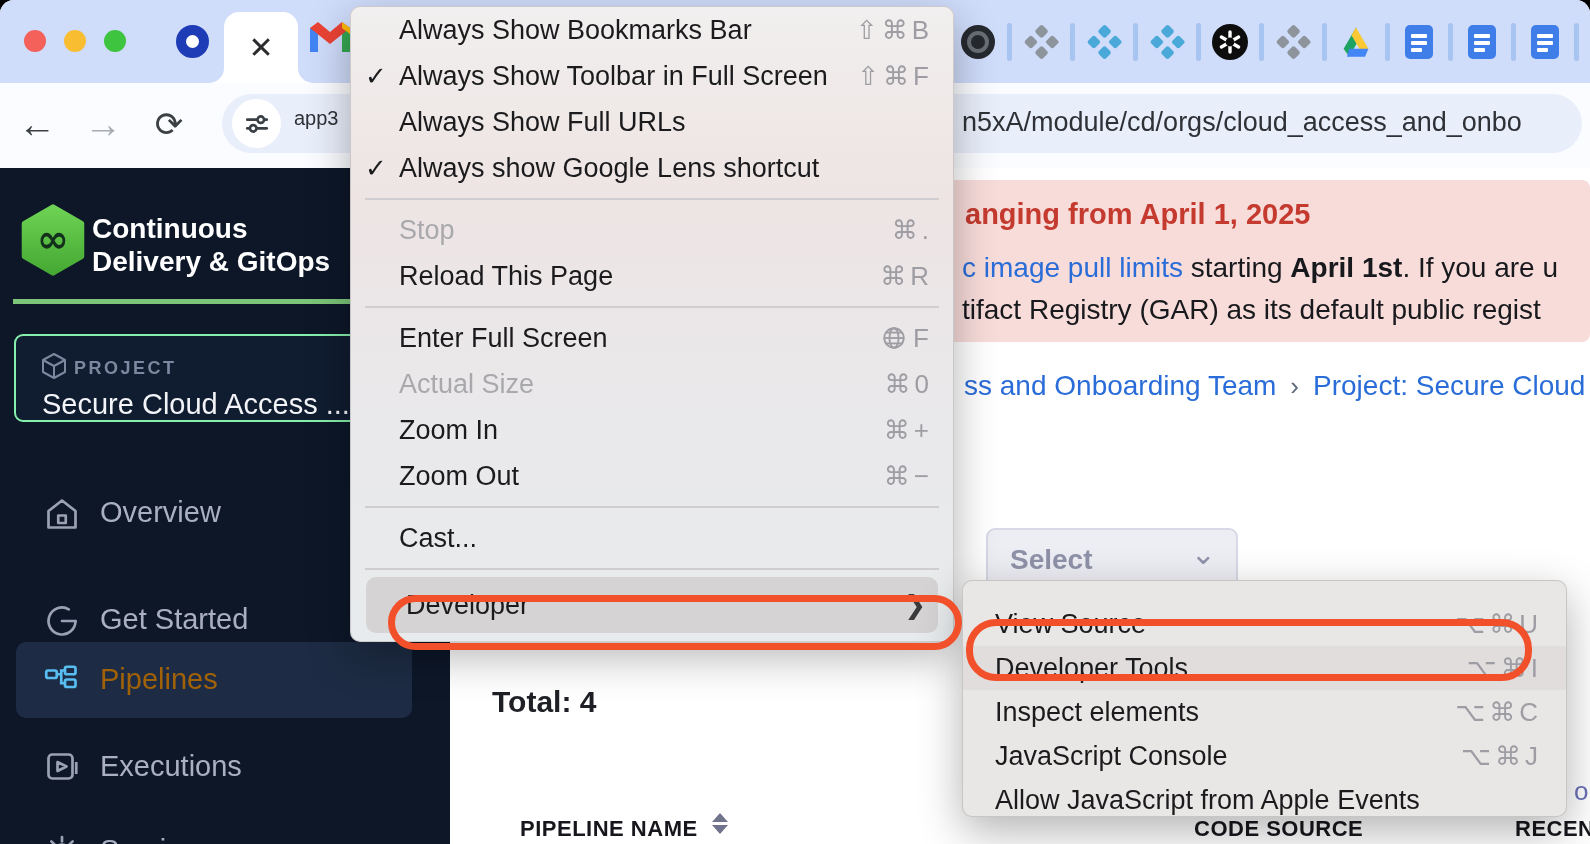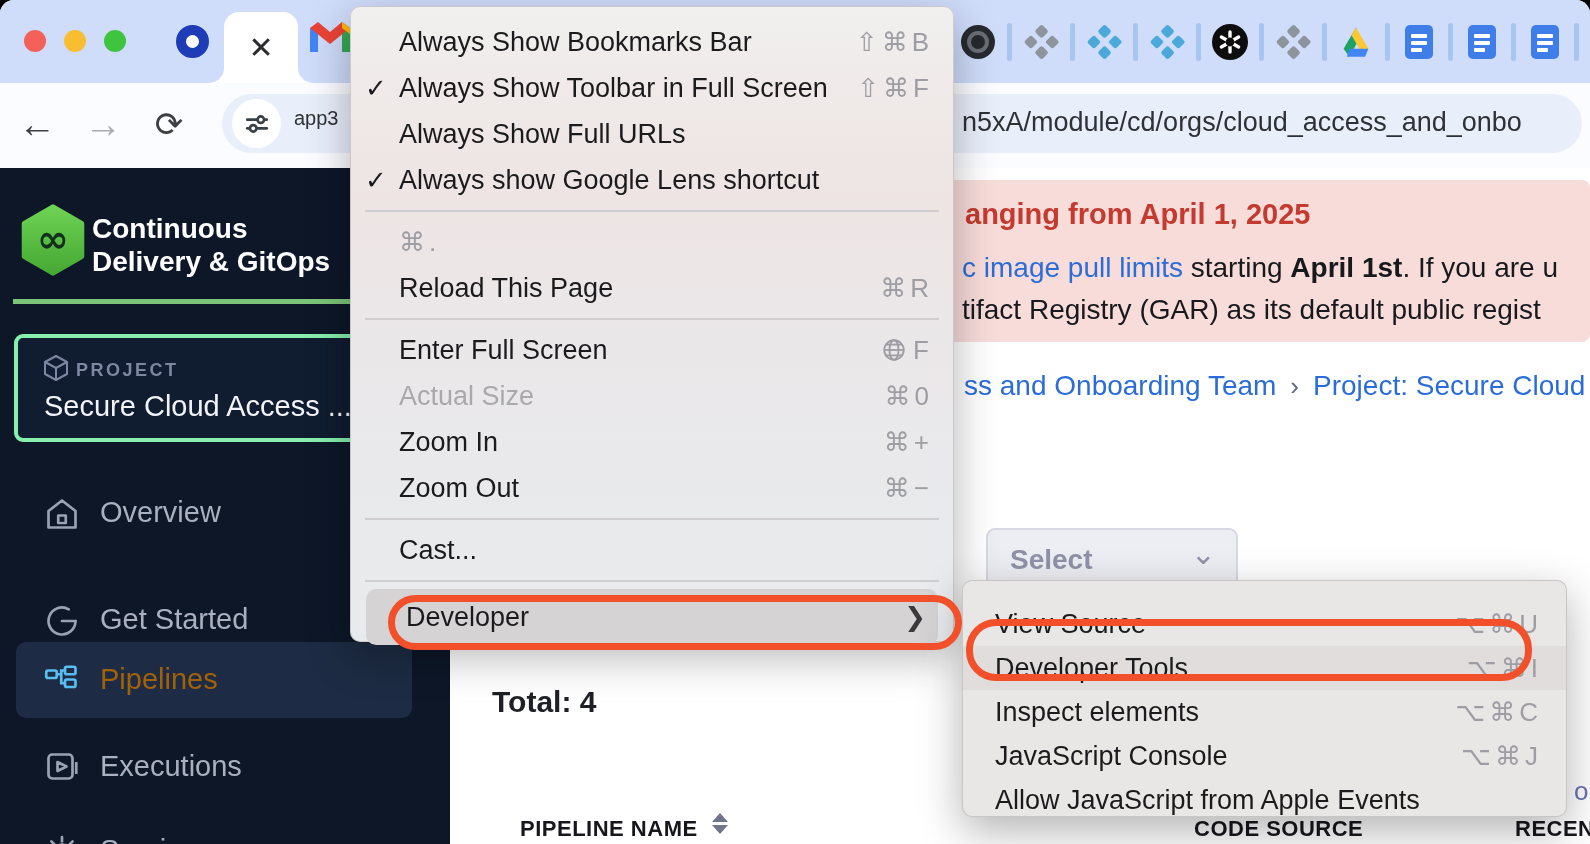--- a/index.html
+++ b/index.html
@@ -34,21 +34,21 @@
                  display:flex; align-items:center; justify-content:center; }
   .url-left { position:absolute; left:72px; top:13px; font-size:20px; color:#2e3136; }
   .url-right { position:absolute; left:740px; top:13px; font-size:27px; color:#2e3136; white-space:nowrap; }
 
   
   .app { position:absolute; left:0; top:168px; width:1590px; height:676px; background:#fff; }
   .sidebar { position:absolute; left:0; top:0; width:450px; height:676px; background:#0d1728; overflow:hidden; }
   .logo-hex { position:absolute; left:20px; top:36px; }
   .logo-title { position:absolute; left:92px; top:44px; color:#fff; font-weight:700; font-size:28px; line-height:33px; }
   .green-rule { position:absolute; left:13px; top:131px; width:437px; height:5px; background:#7cc579; }
-  .proj-card { position:absolute; left:14px; top:166px; width:398px; height:108px; border:4px solid #86efac; border-radius:9px; background:#101c30; }
+  .proj-card { position:absolute; left:14px; top:166px; width:398px; height:88px; border:2px solid #86efac; border-radius:9px; background:#101c30; }
   .proj-label { position:absolute; left:58px; top:22px; font-size:18px; font-weight:700; letter-spacing:2.5px; color:#7d87a0; }
   .proj-cube { position:absolute; left:26px; top:17px; }
   .proj-name { position:absolute; left:26px; top:52px; font-size:29px; color:#f2f4f8; white-space:nowrap; }
   .nav-item { position:absolute; left:0; width:450px; height:60px; color:#aab0bf; }
   .nav-item .nico { position:absolute; left:44px; top:13px; width:36px; height:36px; color:#9aa1b2; }
   .nav-item .nlabel { position:absolute; left:100px; top:13px; font-size:29px; }
   .nav-active-bg { position:absolute; left:16px; top:474px; width:396px; height:76px; background:#1d2c44; border-radius:10px; }
   .nav-overview{ top:315px; } .nav-getstarted{ top:422px; } .nav-pipelines{ top:482px; color:#a16207;padding-left:19px; }
   .nav-pipelines .nico{ color:#58bdf0; } .nav-executions{ top:569px; } .nav-services{ top:653px; }
 
@@ -69,21 +69,21 @@
   .th { position:absolute; top:648px; font-size:22px; font-weight:700; color:#16161c; letter-spacing:0.5px; white-space:nowrap; }
   .th-pipe{ left:70px; } .th-code{ left:744px; } .th-recent{ left:1065px; }
   .sort-ic { position:absolute; left:262px; top:645px; display:flex; flex-direction:column; gap:3px; }
   .sort-ic span { width:0; height:0; border-left:8px solid transparent; border-right:8px solid transparent; }
   .sort-up { border-bottom:9px solid #70748c; } .sort-down { border-top:9px solid #70748c; }
   .frag-on { position:absolute; left:1124px; top:608px; font-size:26px; color:#6b72b8; }
 
   
   .menu { position:absolute; left:350px; top:6px; width:604px; height:636px; z-index:50;
           background:linear-gradient(180deg,#f1efef 0%,#efe9e8 16%,#eee4e4 30%,#ebe7e8 48%,#e9e9eb 72%,#e8ebed 100%);
-          border:1px solid rgba(0,0,0,0.14); border-radius:10px; box-shadow:0 14px 44px rgba(0,0,0,0.30); padding-top:12px; }
+          border:1px solid rgba(0,0,0,0.14); border-radius:10px; box-shadow:0 14px 44px rgba(0,0,0,0.30); }
   .mi { position:relative; height:46px; display:flex; align-items:center; padding:0 20px 0 14px; }
   .mi .chk { width:34px; font-size:26px; color:#1a1a1c; }
   .mi .lbl { font-size:27px; color:#1b1b1d; flex:1; white-space:nowrap; }
   .mi .sc  { font-size:26px; color:#9d9da3; letter-spacing:4px; white-space:nowrap; display:flex; align-items:center; gap:6px; }
   .mi.disabled .lbl { color:#a9a9ad; }
   .mi.hl { height:56px; margin:0 15px; padding:0 12px 0 6px; background:#d5d3d4; border-radius:10px; }
   .mi .subarrow { font-size:26px; color:#3a3a3c; font-weight:700; }
   .msep { height:2px; background:#cfcdcf; margin:7px 14px; }
 
   .submenu { position:absolute; left:962px; top:580px; width:605px; height:237px; z-index:50;
@@ -396,20 +396,21 @@
       <span class="sc"></span>
     </div>
     <div class="mi">
       <span class="chk">✓</span>
       <span class="lbl">Always show Google Lens shortcut</span>
       <span class="sc"></span>
     </div>
     <div class="msep"></div>
     <div class="mi disabled">
       <span class="chk"></span>
+      <span class="lbl">Stop</span>
       <span class="sc">⌘.</span>
     </div>
     <div class="mi">
       <span class="chk"></span>
       <span class="lbl">Reload This Page</span>
       <span class="sc">⌘R</span>
     </div>
     <div class="msep"></div>
     <div class="mi">
       <span class="chk"></span>

